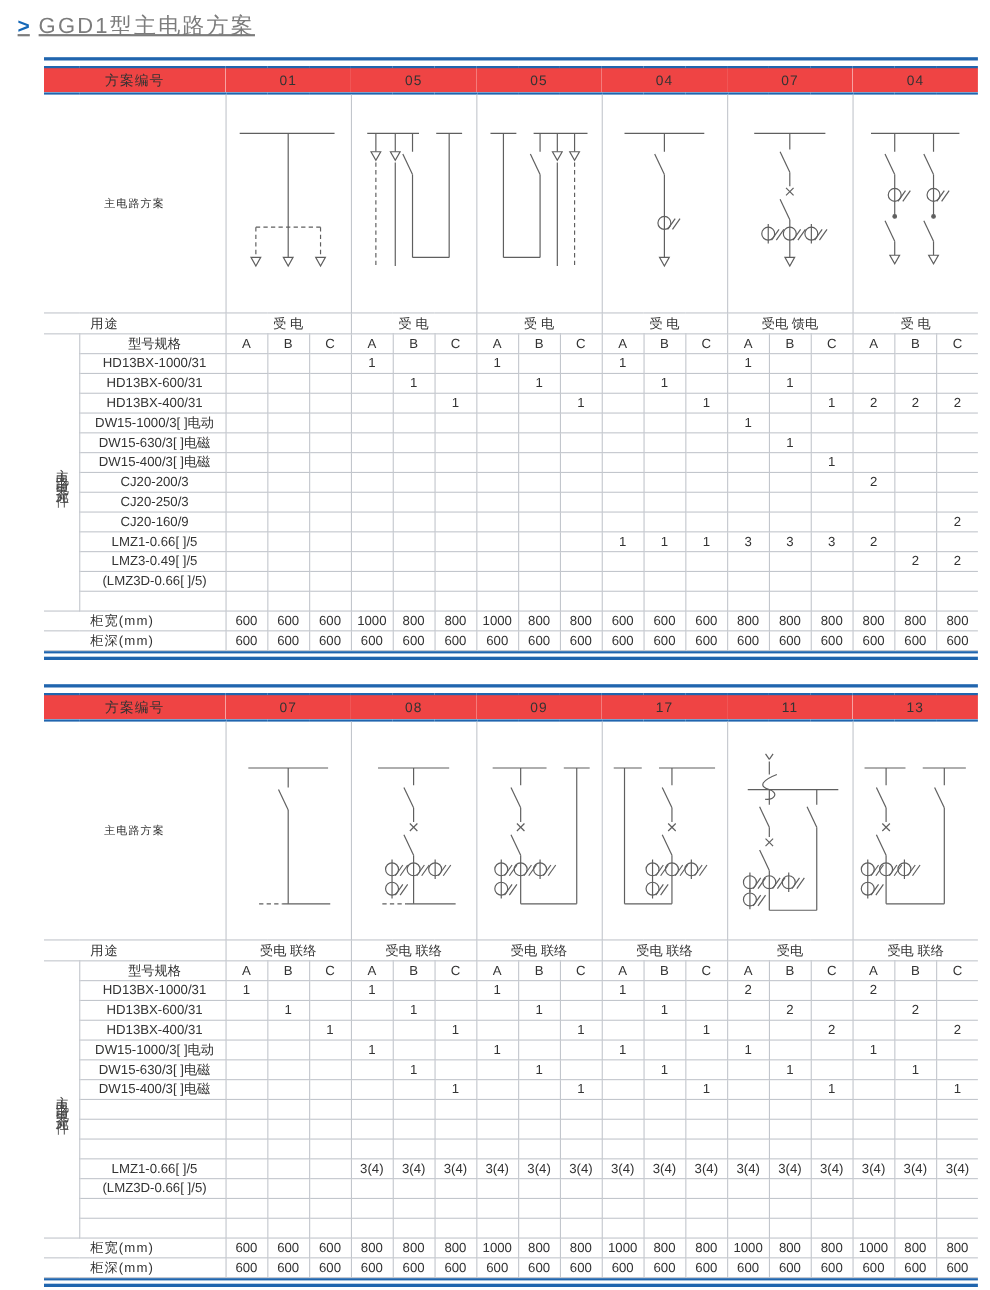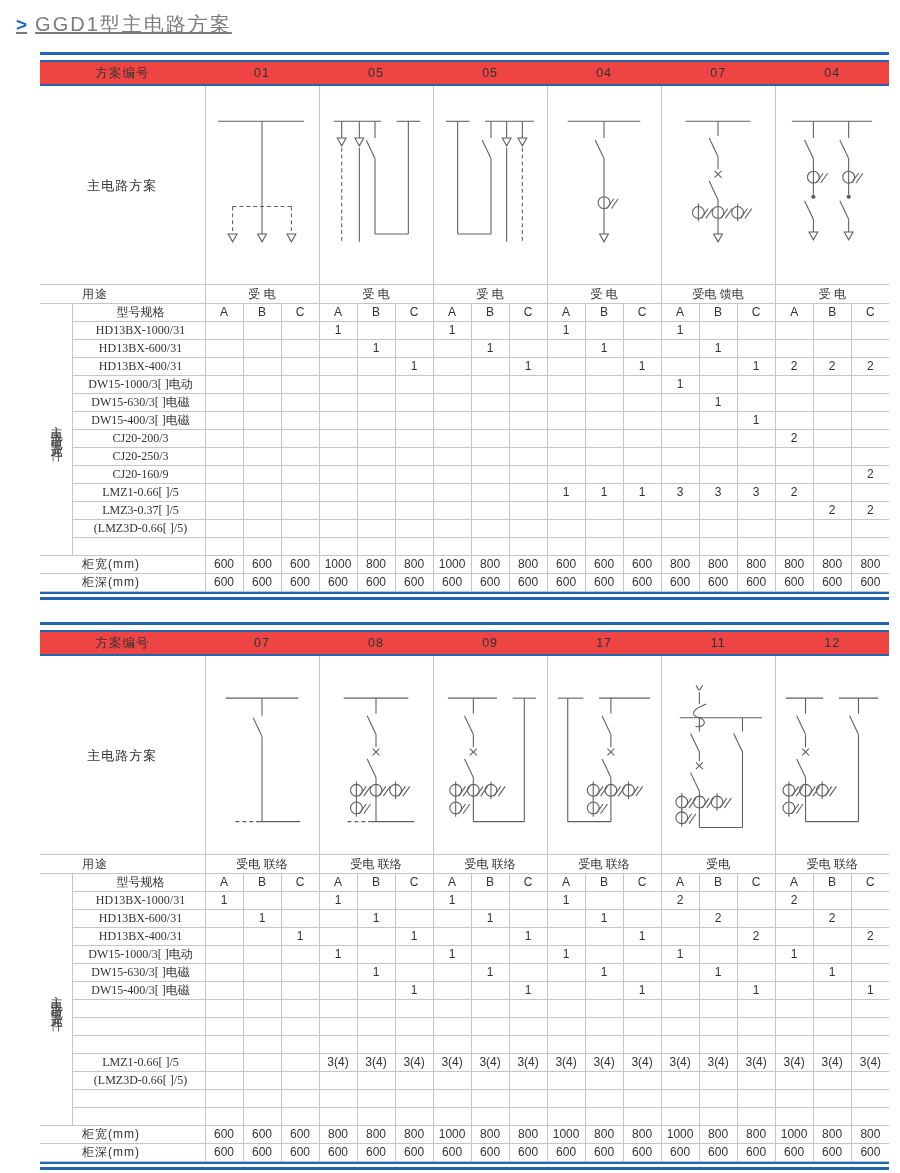--- a/index.html
+++ b/index.html
@@ -12,23 +12,23 @@
   .bottom-rules .rule-thin{height:2px;background:#2065ae;}
   .bottom-rules .rule-thick{height:3px;background:#2065ae;margin-top:3px;}
   table.scheme-table{border-collapse:collapse;table-layout:fixed;width:849px;font-size:12px;color:#333;}
   table.scheme-table td,table.scheme-table th{border:1px solid #c2c6cc;padding:0 2px;height:17px;line-height:17px;
     text-align:center;overflow:hidden;white-space:nowrap;font-weight:normal;}
   table.scheme-table tr>*:first-child{border-left:none;}
   table.scheme-table tr>*:last-child{border-right:none;}
   tr.head-row th{border-left:none;border-right:none;border-top:2px solid #2065ae;border-bottom:2px solid #2065ae;
     background:#ef4444;height:22px;line-height:22px;font-size:12.5px;letter-spacing:1px;}
   tr.diag-row td{height:198px;vertical-align:middle;padding:0;}
-  td.diag-label{font-size:13px;letter-spacing:1px;}
+  td.diag-label{font-size:10px;letter-spacing:1px;}
   tr.usage-row td{height:18px;line-height:18px;margin-top:32px;}
-  .row-label{text-align:left;padding-left:6px !important;font-family:Liberation Serif, serif;}
+  .row-label{text-align:left;padding-left:6px !important;}
   .left-pad{text-align:left !important;padding-left:42px !important;letter-spacing:1px;}
   td.sidebar-cell{vertical-align:middle;}
   .vtext{writing-mode:vertical-lr;text-orientation:upright;margin:0 auto;letter-spacing:4px;font-size:12px;color:#444;line-height:1.15;}
   td.diag-cell svg{display:block;margin:0 auto;}
 </style>
 </head>
 <body>
 
 <div class="page-title">
   <span class="title-arrow">&gt;</span><span class="title-text">GGD1型主电路方案</span>
@@ -417,21 +417,21 @@
             <td class="val-cell">1</td>
             <td class="val-cell">1</td>
             <td class="val-cell">3</td>
             <td class="val-cell">3</td>
             <td class="val-cell">3</td>
             <td class="val-cell">2</td>
             <td class="val-cell"></td>
             <td class="val-cell"></td>
           </tr>
           <tr class="data-row">
-            <td class="row-label">LMZ3-0.37[ ]/5</td>
+            <td class="row-label">LMZ3-0.49[ ]/5</td>
             <td class="val-cell"></td>
             <td class="val-cell"></td>
             <td class="val-cell"></td>
             <td class="val-cell"></td>
             <td class="val-cell"></td>
             <td class="val-cell"></td>
             <td class="val-cell"></td>
             <td class="val-cell"></td>
             <td class="val-cell"></td>
             <td class="val-cell"></td>
@@ -561,21 +561,21 @@
           <col style="width: 38px;">
         </colgroup>
         <tbody>
           <tr class="head-row">
             <th class="head-label" colspan="2">方案编号</th>
             <th class="head-num" colspan="3">07</th>
             <th class="head-num" colspan="3">08</th>
             <th class="head-num" colspan="3">09</th>
             <th class="head-num" colspan="3">17</th>
             <th class="head-num" colspan="3">11</th>
-            <th class="head-num" colspan="3">12</th>
+            <th class="head-num" colspan="3">13</th>
           </tr>
           <tr class="diag-row">
             <td class="diag-label" colspan="2">主电路方案</td>
             <td class="diag-cell" colspan="3">
               <svg viewBox="0 0 114 200" width="112" height="196">
                 <line x1="20" y1="42" x2="94" y2="42" stroke="#5f5f5f" stroke-width="1.1" fill="none"></line>
                 <line x1="57" y1="42" x2="57" y2="60" stroke="#5f5f5f" stroke-width="1.1" fill="none"></line>
                 <line x1="48" y1="62" x2="57" y2="81" stroke="#5f5f5f" stroke-width="1.1" fill="none"></line>
                 <line x1="57" y1="81" x2="57" y2="168" stroke="#5f5f5f" stroke-width="1.1" fill="none"></line>
                 <line x1="30" y1="168" x2="52" y2="168" stroke="#5f5f5f" stroke-width="1.1" fill="none" stroke-dasharray="4 3"></line>

